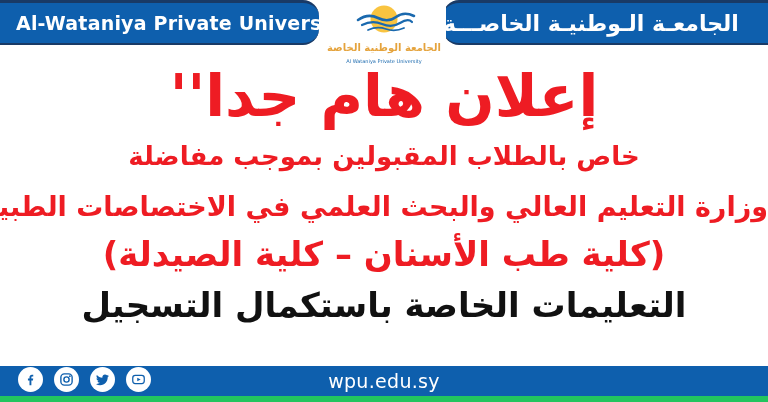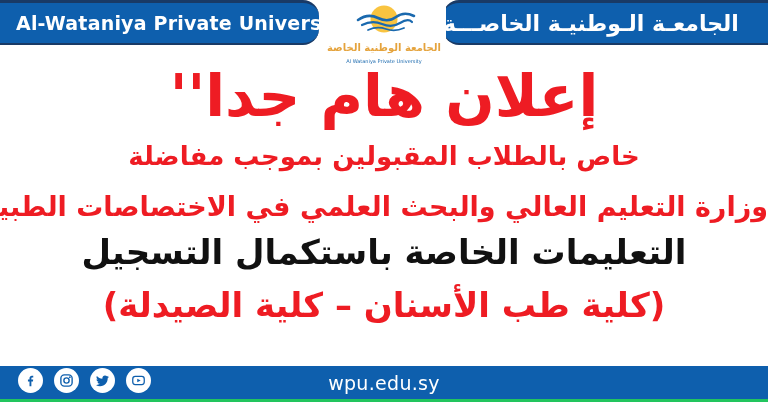--- a/index.html
+++ b/index.html
@@ -115,21 +115,21 @@
     line-height: 1.4;
     margin-top: 4px;
   }
 
   
   .footer {
     position: absolute;
     left: 0; right: 0; bottom: 0;
     height: 36px;
     background: #0e5fad;
-    border-bottom: 3px solid #22c55e;
+    border-bottom: 6px solid #22c55e;
     display: flex;
     align-items: center;
     justify-content: center;
   }
   .social {
     position: absolute;
     left: 18px;
     top: 0;
     bottom: 4px;
     display: flex;
@@ -176,22 +176,22 @@
       <path d="M16 28 Q25 24 34 27 T52 26" fill="none" stroke="#1a69ae" stroke-width="1.8" stroke-linecap="round"></path>
     </svg>
     <div class="logo-ar">الجامعة الوطنية الخاصة</div>
     <div class="logo-en">Al Wataniya Private University</div>
   </div>
 
   <div class="body-area">
     <div class="line line1">إعلان هام جدا''</div>
     <div class="line line2">خاص بالطلاب المقبولين بموجب مفاضلة</div>
     <div class="line line3">وزارة التعليم العالي والبحث العلمي في الاختصاصات الطبية</div>
+    <div class="line line4">(كلية طب الأسنان – كلية الصيدلة)</div>
     <div class="line line5">التعليمات الخاصة باستكمال التسجيل</div>
-    <div class="line line4">(كلية طب الأسنان – كلية الصيدلة)</div>
   </div>
 
   <div class="footer">
     <div class="social">
       <div class="social-btn">
         <svg viewBox="0 0 24 24" fill="#0e5fad">
           <path d="M13.4 21v-7.6h2.5l.4-3h-2.9V8.5c0-.9.3-1.5 1.6-1.5h1.4V4.3c-.3 0-1.2-.1-2.2-.1-2.2 0-3.8 1.4-3.8 3.9v2.3H7.9v3h2.5V21h3z"></path>
         </svg>
       </div>
       <div class="social-btn">

